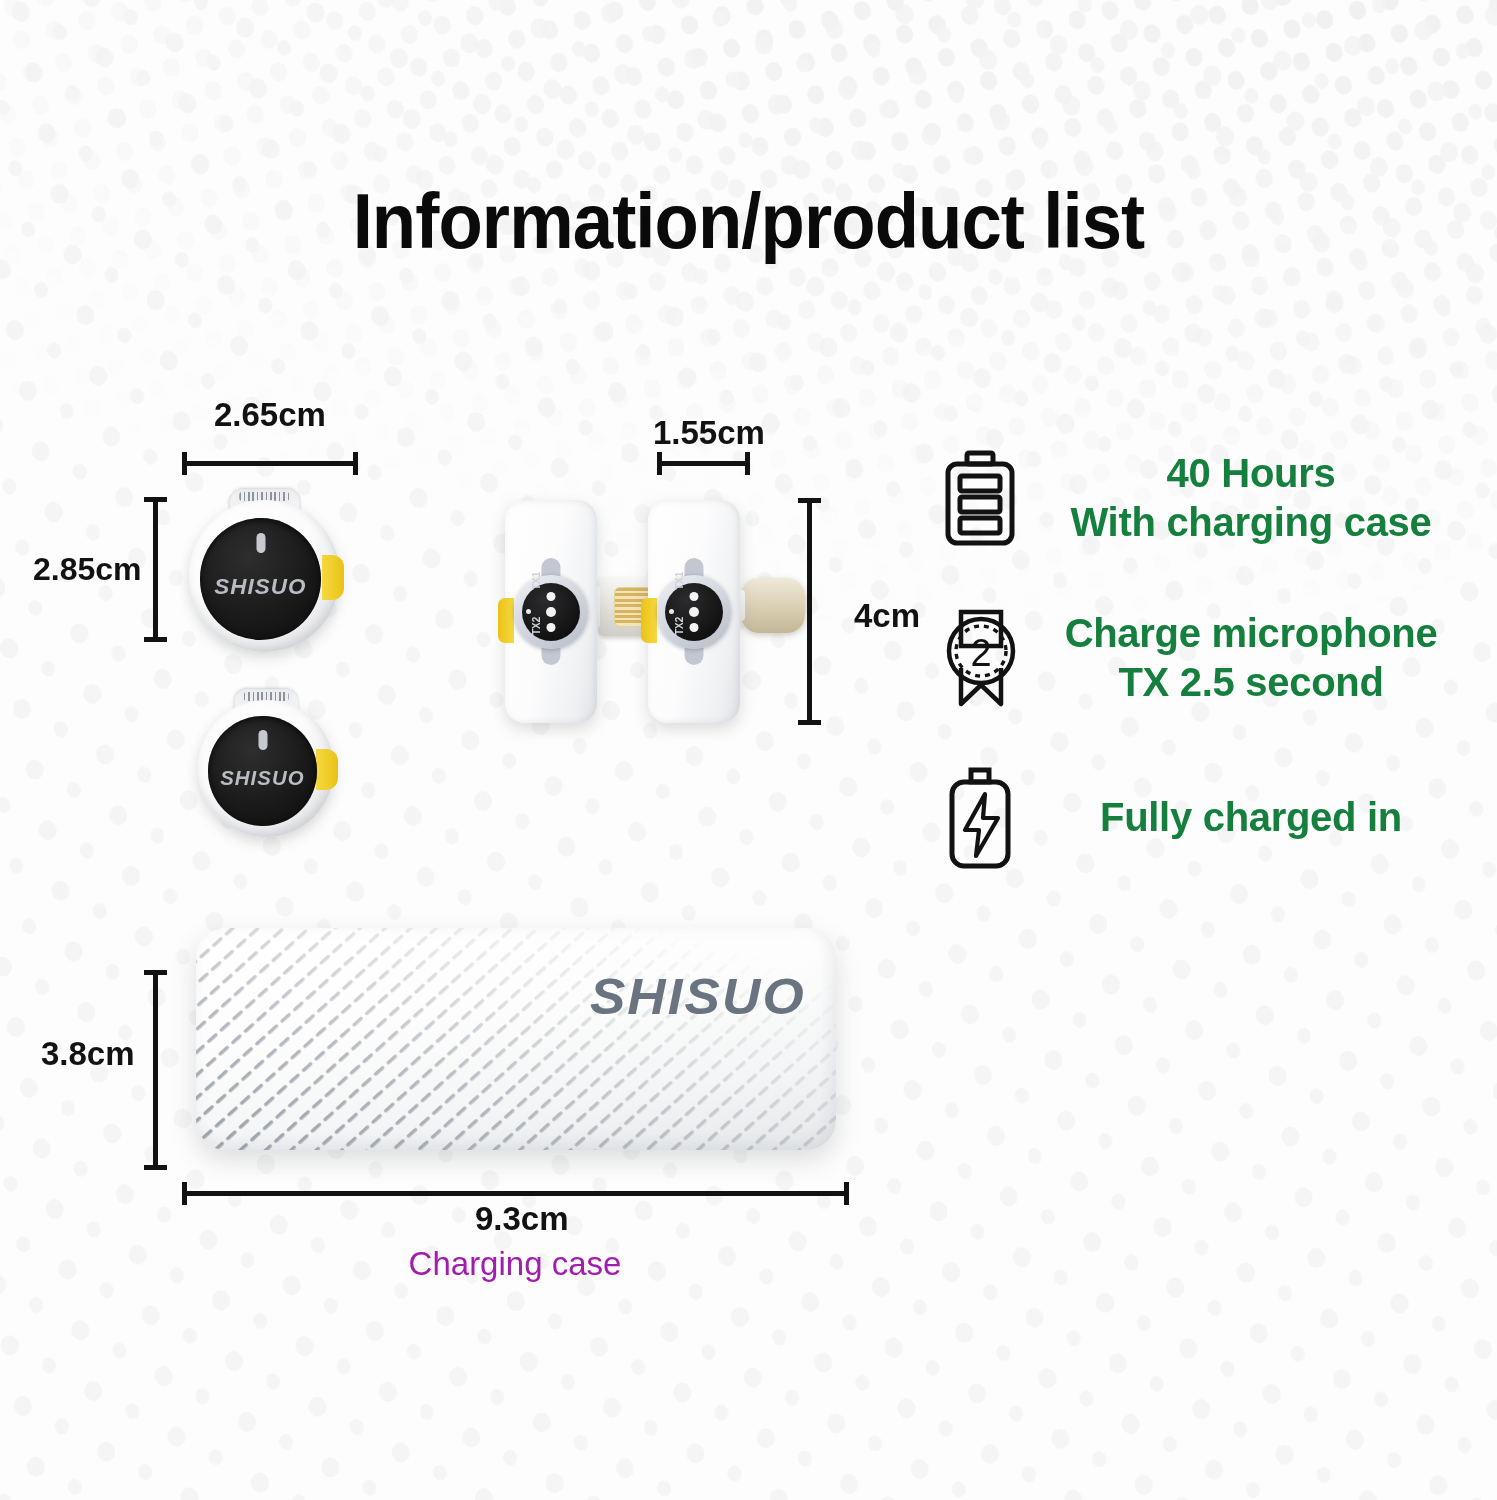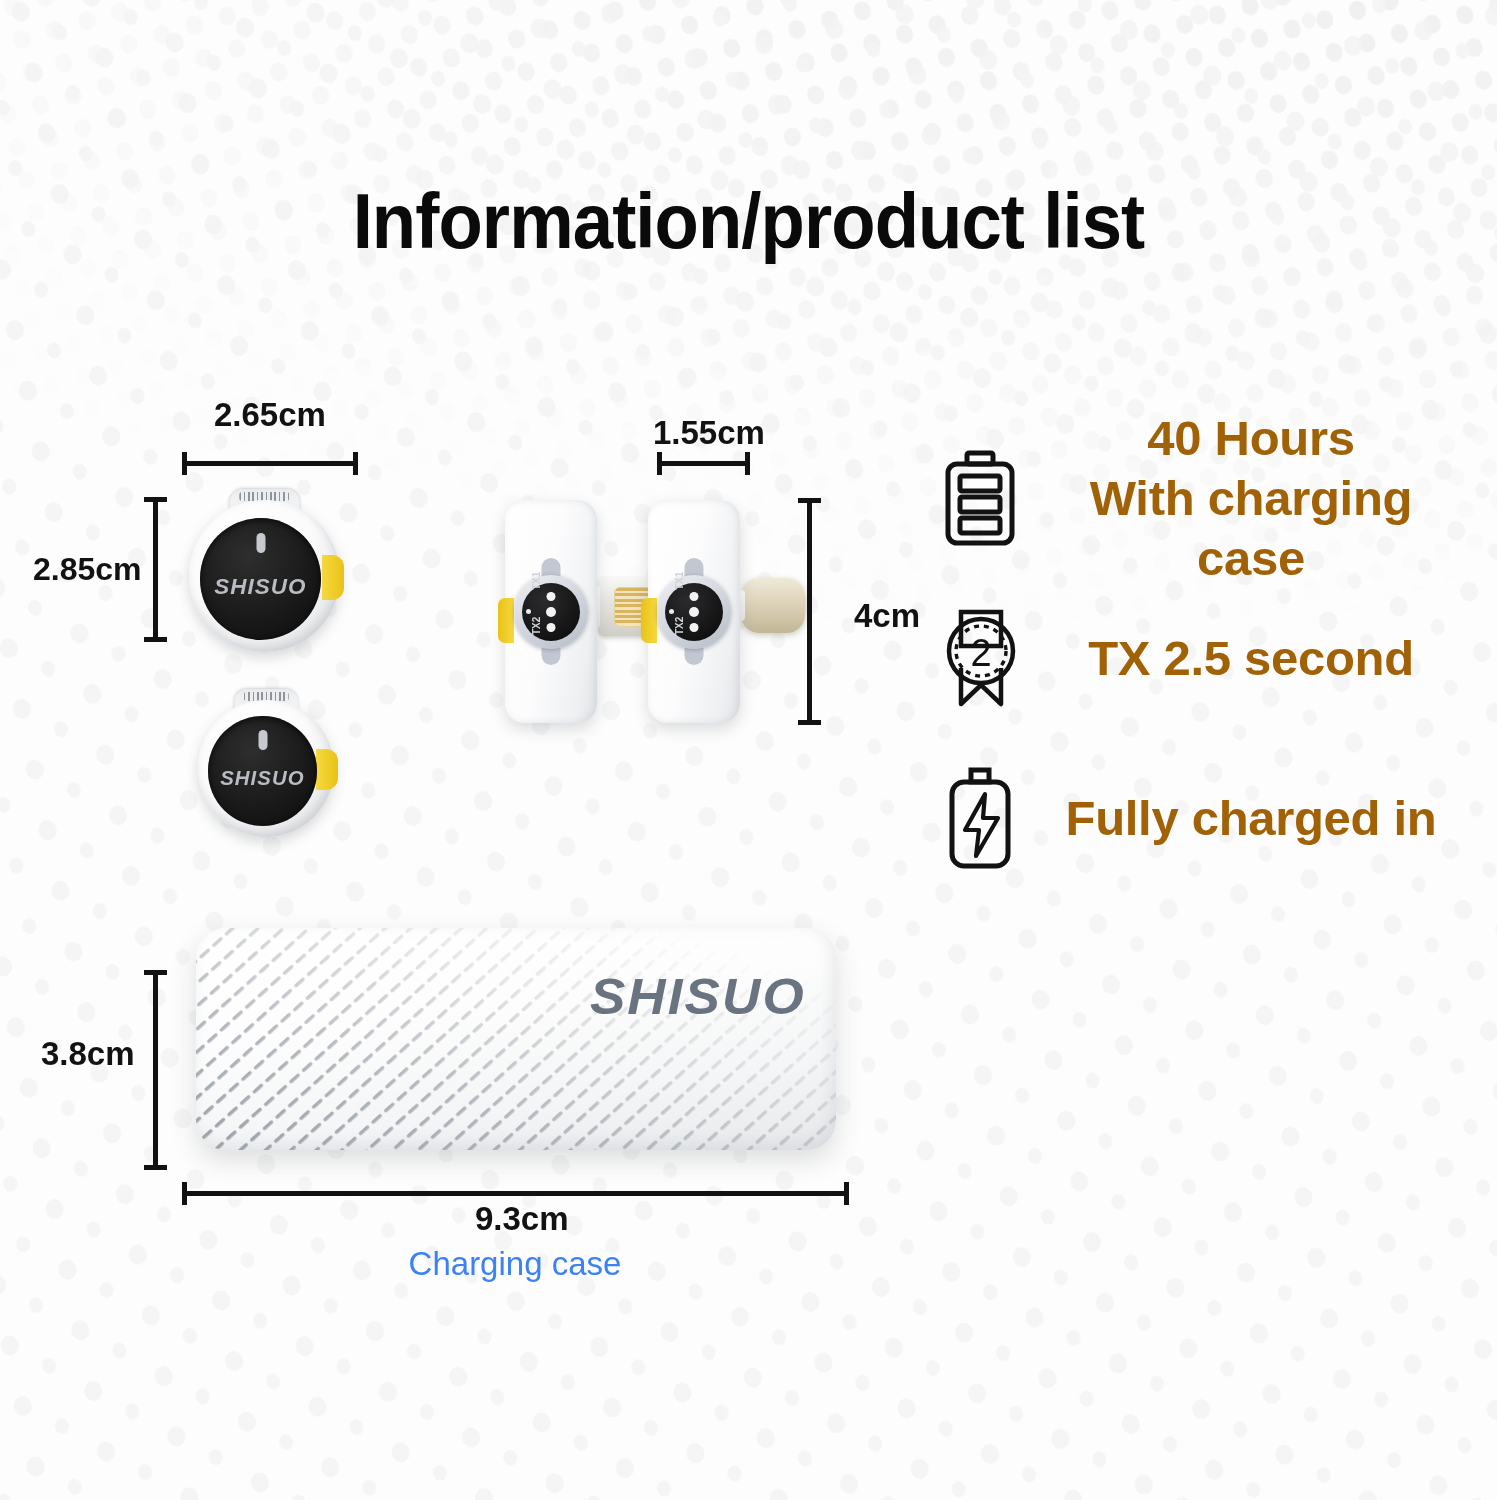--- a/index.html
+++ b/index.html
@@ -160,31 +160,31 @@
   .case-pattern { position:absolute; inset:0; }
   .case-logo {
     position:absolute; color:#6a7480;
     font-weight:700; font-style:italic; letter-spacing:2px;
     font-family:"Liberation Sans Narrow","Liberation Sans",sans-serif;
     transform:scaleX(1.06);
     text-shadow:0 1px 1px rgba(255,255,255,.6);
   }
   .case-caption {
     position:absolute; text-align:center; width:100%;
-    font-weight:400; color:#3b82f6;
+    font-weight:400; color:#a21caf;
     font-family:"Liberation Sans Narrow","Liberation Sans",sans-serif;
   }
 
   
   .features { position:absolute; left:925px; top:418px; width:540px; z-index:5; }
   .feature { display:flex; align-items:center; height:160px; }
   .feature-icon { width:112px; flex:0 0 112px; display:flex; align-items:center; justify-content:center; }
   .feature-text {
-    flex:1; text-align:center; font-weight:700; font-size:49px; line-height:1.23;
-    color:#a16207; letter-spacing:-.3px;
+    flex:1; text-align:center; font-weight:700; font-size:40px; line-height:1.23;
+    color:#15803d; letter-spacing:-.3px;
   }
   .feature-text .l2 { display:block; }
 </style>
 </head>
 <body>
 
 <svg id="bg-halftone" width="1497" height="1500" viewBox="0 0 1497 1500">
   <defs>
     <radialGradient id="fadeSwirl" cx="72%" cy="18%" r="78%">
       <stop offset="0%" stop-color="#fff" stop-opacity="1"></stop>
@@ -336,20 +336,21 @@
     <div class="feature-icon">
       <svg width="90" height="104" viewBox="0 0 90 104" fill="none" stroke="#121212" stroke-width="4.5">
         <path d="M25 6 h40 v34 h-40 z"></path>
         <path d="M25 62 v36 l20 -19 l20 19 v-36" stroke-linejoin="round"></path>
         <circle cx="45" cy="45" r="32"></circle>
         <circle cx="45" cy="45" r="25" stroke-dasharray="5 5" stroke-width="3.4"></circle>
         <text x="45" y="60" font-family="Liberation Sans, sans-serif" font-size="38" fill="#121212" stroke="none" text-anchor="middle">2</text>
       </svg>
     </div>
     <div class="feature-text">
+      <span>Charge microphone</span>
       <span class="l2">TX 2.5 second</span>
     </div>
   </div>
 
 
   <div class="feature">
     <div class="feature-icon">
       <svg width="80" height="104" viewBox="0 0 80 104" fill="none" stroke="#121212" stroke-width="5">
         <path d="M30 4 h18 v12 h-18 z"></path>
         <rect x="11" y="16" width="56" height="84" rx="12"></rect>

